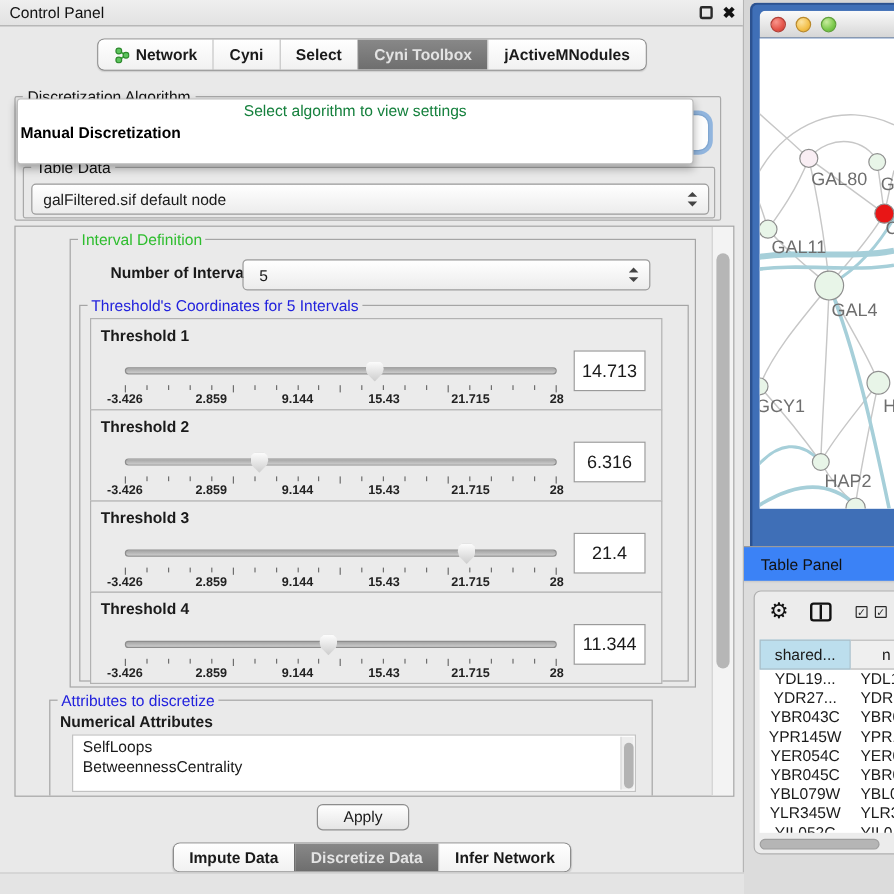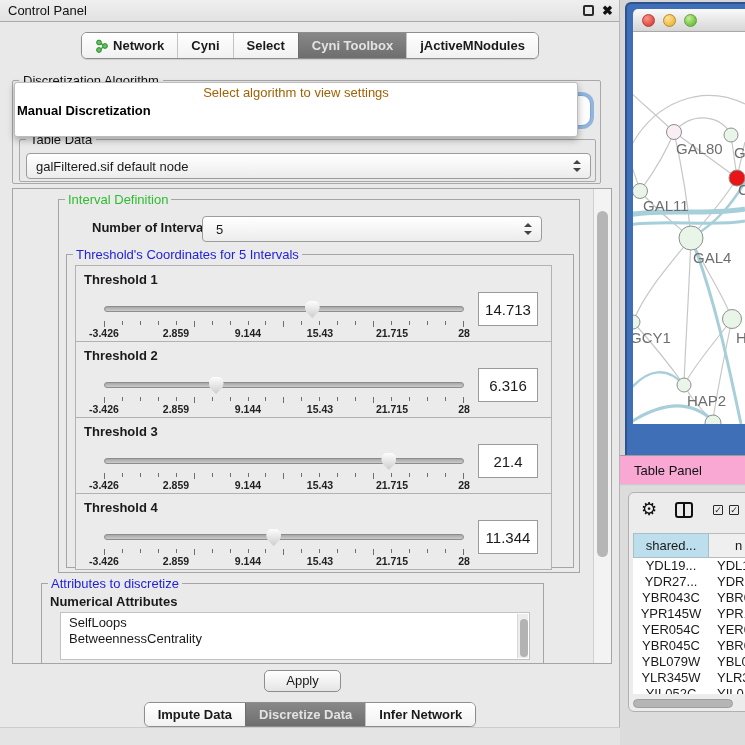--- a/index.html
+++ b/index.html
@@ -35,21 +35,21 @@
 
   .combo { position:absolute; background:linear-gradient(#ffffff,#ececec); border:1px solid #9c9c9c; border-radius:4px; font-size:13px; }
   .combo .combo-text { position:absolute; left:9px; top:0; line-height:24px; white-space:nowrap; }
   .stepper { position:absolute; right:9px; top:50%; width:8px; height:14px; transform:translateY(-50%); }
   .stepper:before, .stepper:after { content:""; position:absolute; left:0; border-left:4px solid transparent; border-right:4px solid transparent; }
   .stepper:before { top:1px; border-bottom:4px solid #444; }
   .stepper:after { bottom:1px; border-top:4px solid #444; }
 
   
   .popup { position:absolute; left:14px; top:82px; width:564px; height:55px; background:#fff; border:1px solid #bdbdbd; border-radius:3px; box-shadow:0 3px 7px rgba(0,0,0,.3); z-index:50; overflow:hidden; }
-  .popup-hint { height:19px; line-height:19px; text-align:center; color:#a16207; font-size:13px; }
+  .popup-hint { height:19px; line-height:19px; text-align:center; color:#15803d; font-size:13px; }
   .popup-opt { height:17px; line-height:17px; padding-left:2px; font-size:13px; color:#000; white-space:nowrap; }
   .popup-opt.hl { font-weight:bold; }
 
   
   .main-panel { position:absolute; left:12px; top:188px; width:600px; height:476px; border:1px solid #a5a5a5; background:#eaeaea; overflow:hidden; }
   .vscroll { position:absolute; right:0; top:0; bottom:0; width:18px; background:#f3f3f3; border-left:1px solid #cfcfcf; }
   .vscroll .vthumb { position:absolute; left:3px; top:22px; width:11px; height:346px; border-radius:6px; background:#b6b6b6; }
 
   .interval-fs { position:absolute; left:33px; top:10px; width:522px; height:374px; border:1px solid #a5a5a5;margin-left:12px; }
   .legend-green { color:#2ebd2e; }
@@ -91,21 +91,21 @@
   .net-window { position:absolute; left:5px; top:2px; width:120px; height:453px; background:#3f6fb7; border-left:2px solid #2c5290; border-top:2px solid #2c5290; border-radius:6px 0 0 0; }
   .mac-bar { position:absolute; left:6px; top:5px; width:112px; height:23px; background:linear-gradient(#fafafa,#d6d6d6); border-radius:5px 0 0 0; border-bottom:1px solid #a9a9a9; }
   .light { position:absolute; top:5px; width:13px; height:13px; border-radius:50%; }
   .light.red    { left:9px;  background:radial-gradient(circle at 35% 30%, #f9958c, #e4554a 60%, #c63a30); border:1px solid #b24038; }
   .light.yellow { left:30px; background:radial-gradient(circle at 35% 30%, #fbe3a1, #f3c04b 60%, #dda52d); border:1px solid #b9892c; }
   .light.green  { left:51px; background:radial-gradient(circle at 35% 30%, #c8ec9d, #7cc94c 60%, #5daf35); border:1px solid #61a03c; }
   .net-canvas { position:absolute; left:6px; top:28px; width:120px; height:392px; background:#fff; overflow:hidden; }
   .net-canvas svg { display:block; }
   .net-canvas text { font-family:"Liberation Sans",sans-serif; font-size:15px; fill:#6e6e6e; }
 
-  .tp-header { position:absolute; left:0; top:455px; width:125px; height:30px; background:#f9a8d4; border-top:1px solid #9b9b9b; border-bottom:1px solid #cdcdcd; }
+  .tp-header { position:absolute; left:0; top:455px; width:125px; height:30px; background:#3b82f6; border-top:1px solid #9b9b9b; border-bottom:1px solid #cdcdcd; }
   .tp-header .title { position:absolute; left:14px; line-height:29px; font-size:13px; color:#111; }
   .tp-body { position:absolute; left:0; top:486px; width:125px; height:259px; background:#dcdcdc; }
   .tp-container { position:absolute; left:8px; top:6px; width:118px; height:220px; background:#ececec; border:1px solid #b0b0b0; border-radius:6px 0 0 6px; overflow:hidden; }
   .gear-btn { position:absolute; left:12px; top:6px; font-size:18px; color:#111; line-height:20px; }
   .cols-btn { position:absolute; left:46px; top:9px; width:18px; height:16px; border:2px solid #111; border-radius:3px; }
   .cols-btn:before { content:""; position:absolute; left:6px; top:0; width:2px; height:12px; background:#111; }
   .cb-btn { position:absolute; top:12px; width:10px; height:10px; border:1.5px solid #2a2a2a; border-radius:1px; font-size:9px; line-height:8px; text-align:center; color:#2a2a2a; }
   .cb1 { left:84px; } .cb2 { left:100px; }
 
   .tp-table { position:absolute; left:4px; top:40px; width:114px; }

